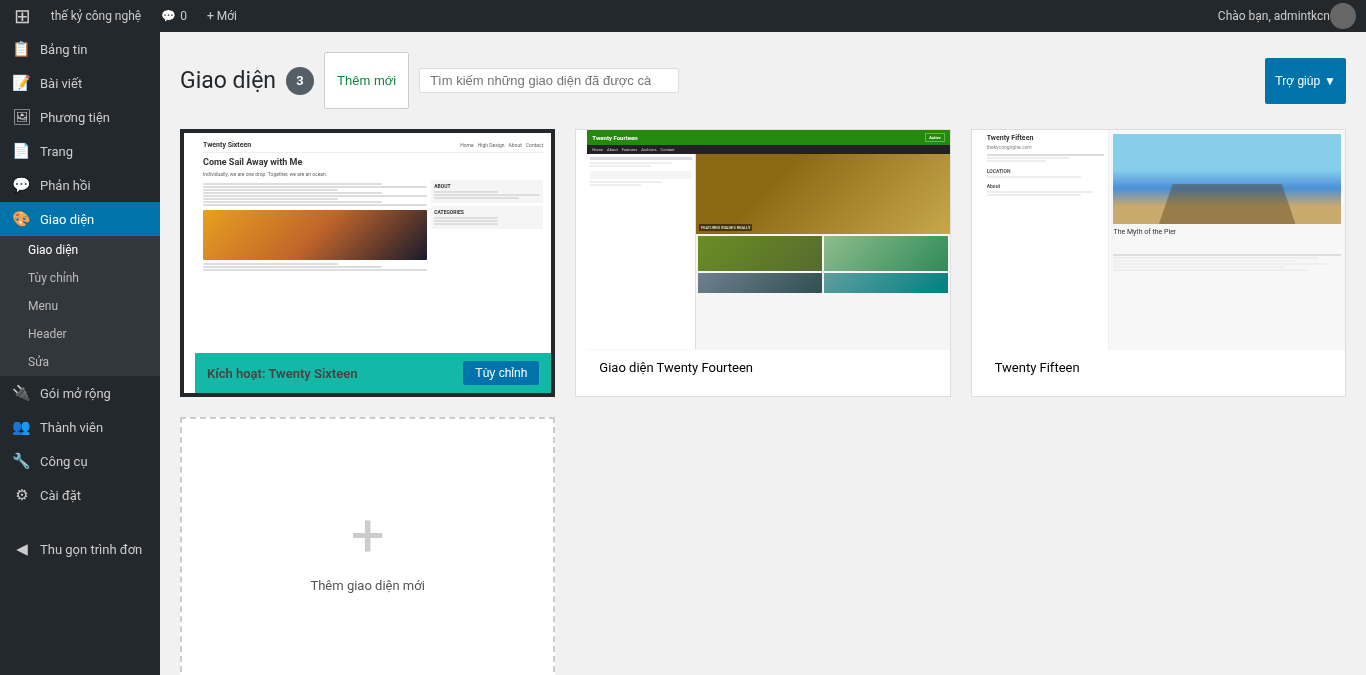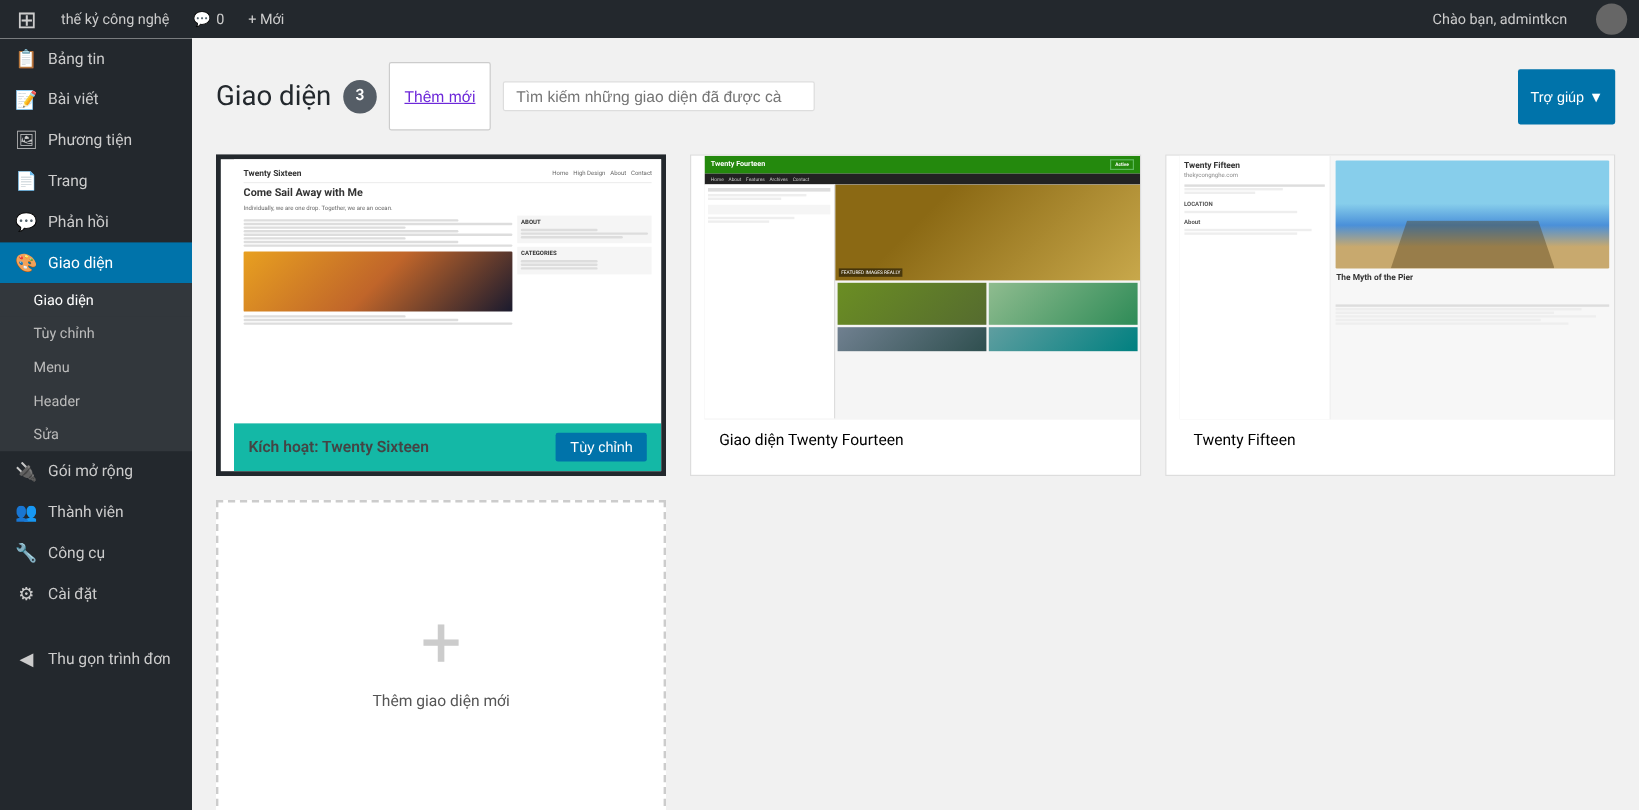--- a/index.html
+++ b/index.html
@@ -12,21 +12,21 @@
       height: 32px;
       display: flex;
       align-items: center;
       padding: 0 10px;
       gap: 10px;
       flex-shrink: 0;
       z-index: 100;
     }
     .admin-bar-left { display: flex; align-items: center; gap: 12px; flex: 1; }
     .admin-bar-item { color: #ccc; font-size: 12px; cursor: pointer; display: flex; align-items: center; gap: 4px; padding: 0 4px; height: 32px; }
-    .admin-bar-right { display: flex; align-items: center; gap: 24px; color: #ccc; font-size: 12px; }
+    .admin-bar-right { display: flex; align-items: center; gap: 0; color: #ccc; font-size: 12px; }
     .wp-logo { color: #ccc; font-size: 20px; }
 
     
     .layout { display: flex; flex: 1; overflow: hidden; }
 
     
     .sidebar {
       width: 160px;
       background: #23282d;
       color: #ccc;
@@ -70,26 +70,25 @@
       height: 28px;
       display: flex;
       align-items: center;
       justify-content: center;
       font-size: 13px;
       font-weight: 600;
     }
     .add-new-btn {
       background: #fff;
       border: 1px solid #ccc;
-      color: #6d28d9;
+      color: #15803d;
       padding: 20px 12px;
       font-size: 13px;
       cursor: pointer;
       border-radius: 2px;
-      text-decoration: underline;
     }
     .search-input {
       border: 1px solid #ddd;
       background: #fff;
       padding: 4px 10px;
       font-size: 13px;
       width: 260px;
       color: #999;
       outline: none;
       border-radius: 2px;
@@ -552,21 +551,21 @@
               <div style="height:2px;background:#eee;margin-bottom:1px;width:70%;"></div>
               <div style="height:2px;background:#eee;margin-bottom:1px;width:50%;"></div>
               <div style="margin-top:6px;font-size:5px;font-weight:bold;color:#555;">LOCATION</div>
               <div style="height:2px;background:#eee;margin-bottom:1px;width:80%;margin-top:2px;"></div>
               <div style="margin-top:5px;font-size:5px;font-weight:bold;color:#555;">About</div>
               <div style="height:2px;background:#eee;margin-bottom:1px;width:90%;margin-top:2px;"></div>
               <div style="height:2px;background:#eee;margin-bottom:1px;width:80%;"></div>
             </div>
             <div class="preview-main-15">
               <div class="preview-pier-img" style="margin-bottom:4px;"></div>
-              <div style="font-size:7px;font-weight:bold;color:#333;margin-bottom:18px;">The Myth of the Pier</div>
+              <div style="font-size:7px;font-weight:normal;color:#333;margin-bottom:18px;">The Myth of the Pier</div>
               <div style="height:2px;background:#ddd;margin-bottom:1px;"></div>
               <div style="height:2px;background:#eee;margin-bottom:1px;width:90%;"></div>
               <div style="height:2px;background:#eee;margin-bottom:1px;width:80%;"></div>
               <div style="height:2px;background:#eee;margin-bottom:1px;width:95%;"></div>
               <div style="height:2px;background:#eee;margin-bottom:1px;width:75%;"></div>
               <div style="height:2px;background:#eee;margin-bottom:1px;width:85%;"></div>
             </div>
           </div>
         </div>
         <div class="theme-info">

